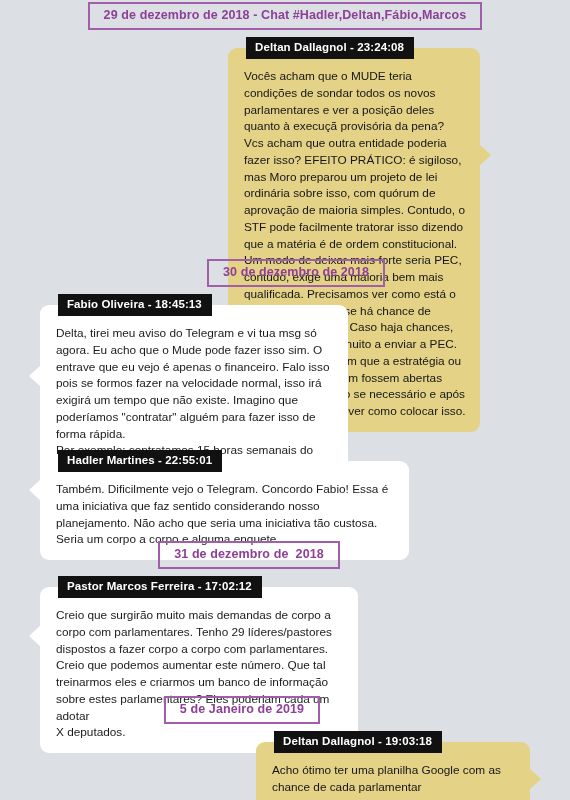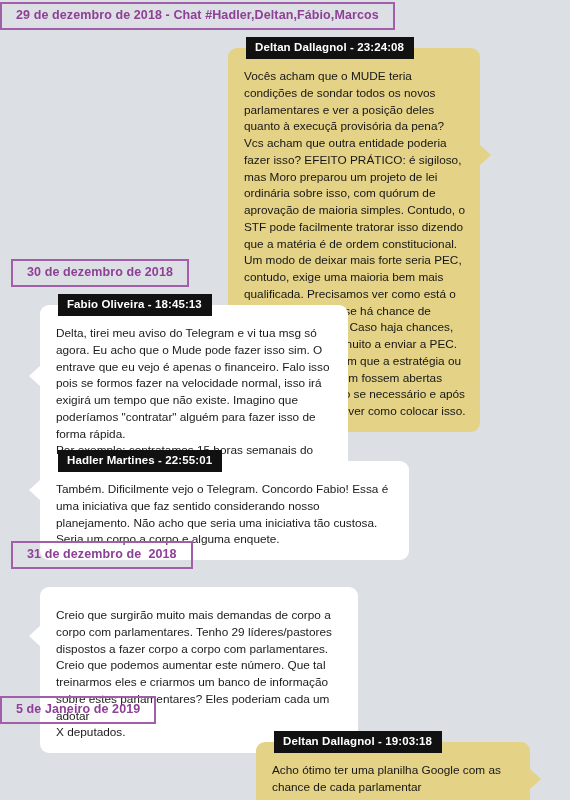--- a/index.html
+++ b/index.html
@@ -16,20 +16,21 @@
   .chat {
     position: relative;
     width: 570px;
     height: 800px;
     padding: 0;
   }
 
   
   .date-row {
     display: flex;
+    justify-content: center;
     align-items: center;
   }
   .date-badge {
     display: inline-block;
     border: 2px solid #a05fa8;
     color: #8e3f96;
     font-weight: bold;
     font-size: 12.5px;
     letter-spacing: .1px;
     padding: 5px 14px 5px 14px;
@@ -94,21 +95,21 @@
     border-left: 12px solid #e4d287;
   }
 
   
   .blk { position: absolute; }
   #date-1 { left: 0;   top: 2px;   width: 570px; }
   #msg-1  { left: 228px; top: 48px;  width: 252px; }
   #date-2 { left: 11px;   top: 259px; width: 570px; }
   #msg-2  { left: 40px;  top: 305px; width: 308px; }
   #msg-3  { left: 40px;  top: 461px; width: 369px; }
-  #date-3 { left: 11px;   top: 541px; width: 490px; }
+  #date-3 { left: 4px;   top: 541px; width: 490px; }
   #msg-4  { left: 40px;  top: 587px; width: 318px; }
   #date-4 { left: 0;   top: 696px; width: 484px; }
   #msg-5  { left: 256px; top: 742px; width: 274px; }
 </style>
 </head>
 <body>
 
 <div class="chat">
 
   <div class="blk date-row" id="date-1">
@@ -151,20 +152,21 @@
     </div>
   </div>
 
   <div class="blk date-row" id="date-3">
     <span class="date-badge">31 de dezembro de  2018</span>
   </div>
 
   <div class="blk msg-row left" id="msg-4">
     <div class="bubble-wrap">
       <div class="bubble white">
+        <div class="name-badge">Pastor Marcos Ferreira - 17:02:12</div>
         <div class="body-text">Creio que surgirão muito mais demandas de corpo a corpo com parlamentares. Tenho 29 líderes/pastores dispostos a fazer corpo a corpo com parlamentares. Creio que podemos aumentar este número. Que tal treinarmos eles e criarmos um banco de informação sobre estes parlamentares? Eles poderiam cada um adotar
 X deputados.</div>
         <span class="tail left" style="top:38px;"></span>
       </div>
     </div>
   </div>
 
   <div class="blk date-row" id="date-4">
     <span class="date-badge">5 de Janeiro de 2019</span>
   </div>

